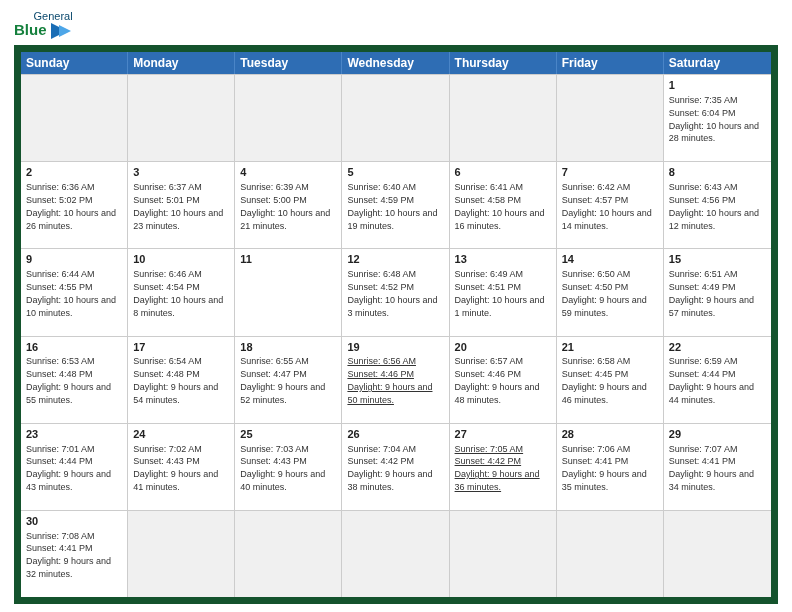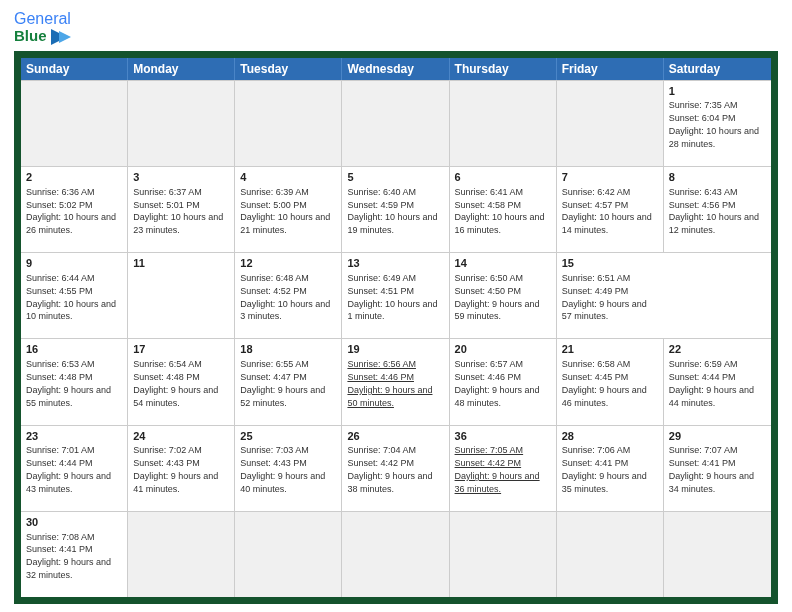--- a/index.html
+++ b/index.html
@@ -95,21 +95,21 @@
       font-size: 9px;
     }
   </style>
 </head>
 <body>
 
 <div class="page">
   <div class="header">
     <div class="logo">
   <div style="display:flex;flex-direction:column;line-height:1.1;">
-    <span style="font-size:16px;color:#3b82f6;">General</span>
+    <span style="font-size:11px;color:#0c4a6e;text-align:right;">General</span>
     <span style="font-size:15px;color:#15803d;font-weight:bold;">Blue
       <svg width="22" height="16" viewBox="0 0 22 16" style="vertical-align:middle;">
         <polygon points="0,0 16,8 0,16" fill="#1a6db5"></polygon>
         <polygon points="8,2 20,8 8,14" fill="#4da6e8"></polygon>
       </svg>
     </span>
   </div>
 </div>
     <div class="title-block">
       <div class="month-title"></div>
@@ -159,20 +159,23 @@
 Sunset: 4:57 PM
 Daylight: 10 hours and 14 minutes.</span></div>
           <div class="cal-cell"><span class="day-num">8</span><span class="sun-info" style="white-space: pre-line;">Sunrise: 6:43 AM
 Sunset: 4:56 PM
 Daylight: 10 hours and 12 minutes.</span></div>
         </div>
         <div class="cal-row">
           <div class="cal-cell"><span class="day-num">9</span><span class="sun-info" style="white-space: pre-line;">Sunrise: 6:44 AM
 Sunset: 4:55 PM
 Daylight: 10 hours and 10 minutes.</span></div>
+          <div class="cal-cell"><span class="day-num">10</span><span class="sun-info" style="white-space: pre-line;">Sunrise: 6:46 AM
+Sunset: 4:54 PM
+Daylight: 10 hours and 8 minutes.</span></div>
           <div class="cal-cell"><span class="day-num">11</span></div>
           <div class="cal-cell"><span class="day-num">12</span><span class="sun-info" style="white-space: pre-line;">Sunrise: 6:48 AM
 Sunset: 4:52 PM
 Daylight: 10 hours and 3 minutes.</span></div>
           <div class="cal-cell"><span class="day-num">13</span><span class="sun-info" style="white-space: pre-line;">Sunrise: 6:49 AM
 Sunset: 4:51 PM
 Daylight: 10 hours and 1 minute.</span></div>
           <div class="cal-cell"><span class="day-num">14</span><span class="sun-info" style="white-space: pre-line;">Sunrise: 6:50 AM
 Sunset: 4:50 PM
 Daylight: 9 hours and 59 minutes.</span></div>
@@ -209,21 +212,21 @@
 Daylight: 9 hours and 43 minutes.</span></div>
           <div class="cal-cell"><span class="day-num">24</span><span class="sun-info" style="white-space: pre-line;">Sunrise: 7:02 AM
 Sunset: 4:43 PM
 Daylight: 9 hours and 41 minutes.</span></div>
           <div class="cal-cell"><span class="day-num">25</span><span class="sun-info" style="white-space: pre-line;">Sunrise: 7:03 AM
 Sunset: 4:43 PM
 Daylight: 9 hours and 40 minutes.</span></div>
           <div class="cal-cell"><span class="day-num">26</span><span class="sun-info" style="white-space: pre-line;">Sunrise: 7:04 AM
 Sunset: 4:42 PM
 Daylight: 9 hours and 38 minutes.</span></div>
-          <div class="cal-cell"><span class="day-num">36</span><span class="sun-info" style="white-space: pre-line; text-decoration: underline;">Sunrise: 7:05 AM
+          <div class="cal-cell"><span class="day-num">27</span><span class="sun-info" style="white-space: pre-line; text-decoration: underline;">Sunrise: 7:05 AM
 Sunset: 4:42 PM
 Daylight: 9 hours and 36 minutes.</span></div>
           <div class="cal-cell"><span class="day-num">28</span><span class="sun-info" style="white-space: pre-line;">Sunrise: 7:06 AM
 Sunset: 4:41 PM
 Daylight: 9 hours and 35 minutes.</span></div>
           <div class="cal-cell"><span class="day-num">29</span><span class="sun-info" style="white-space: pre-line;">Sunrise: 7:07 AM
 Sunset: 4:41 PM
 Daylight: 9 hours and 34 minutes.</span></div>
         </div>
         <div class="cal-row">

